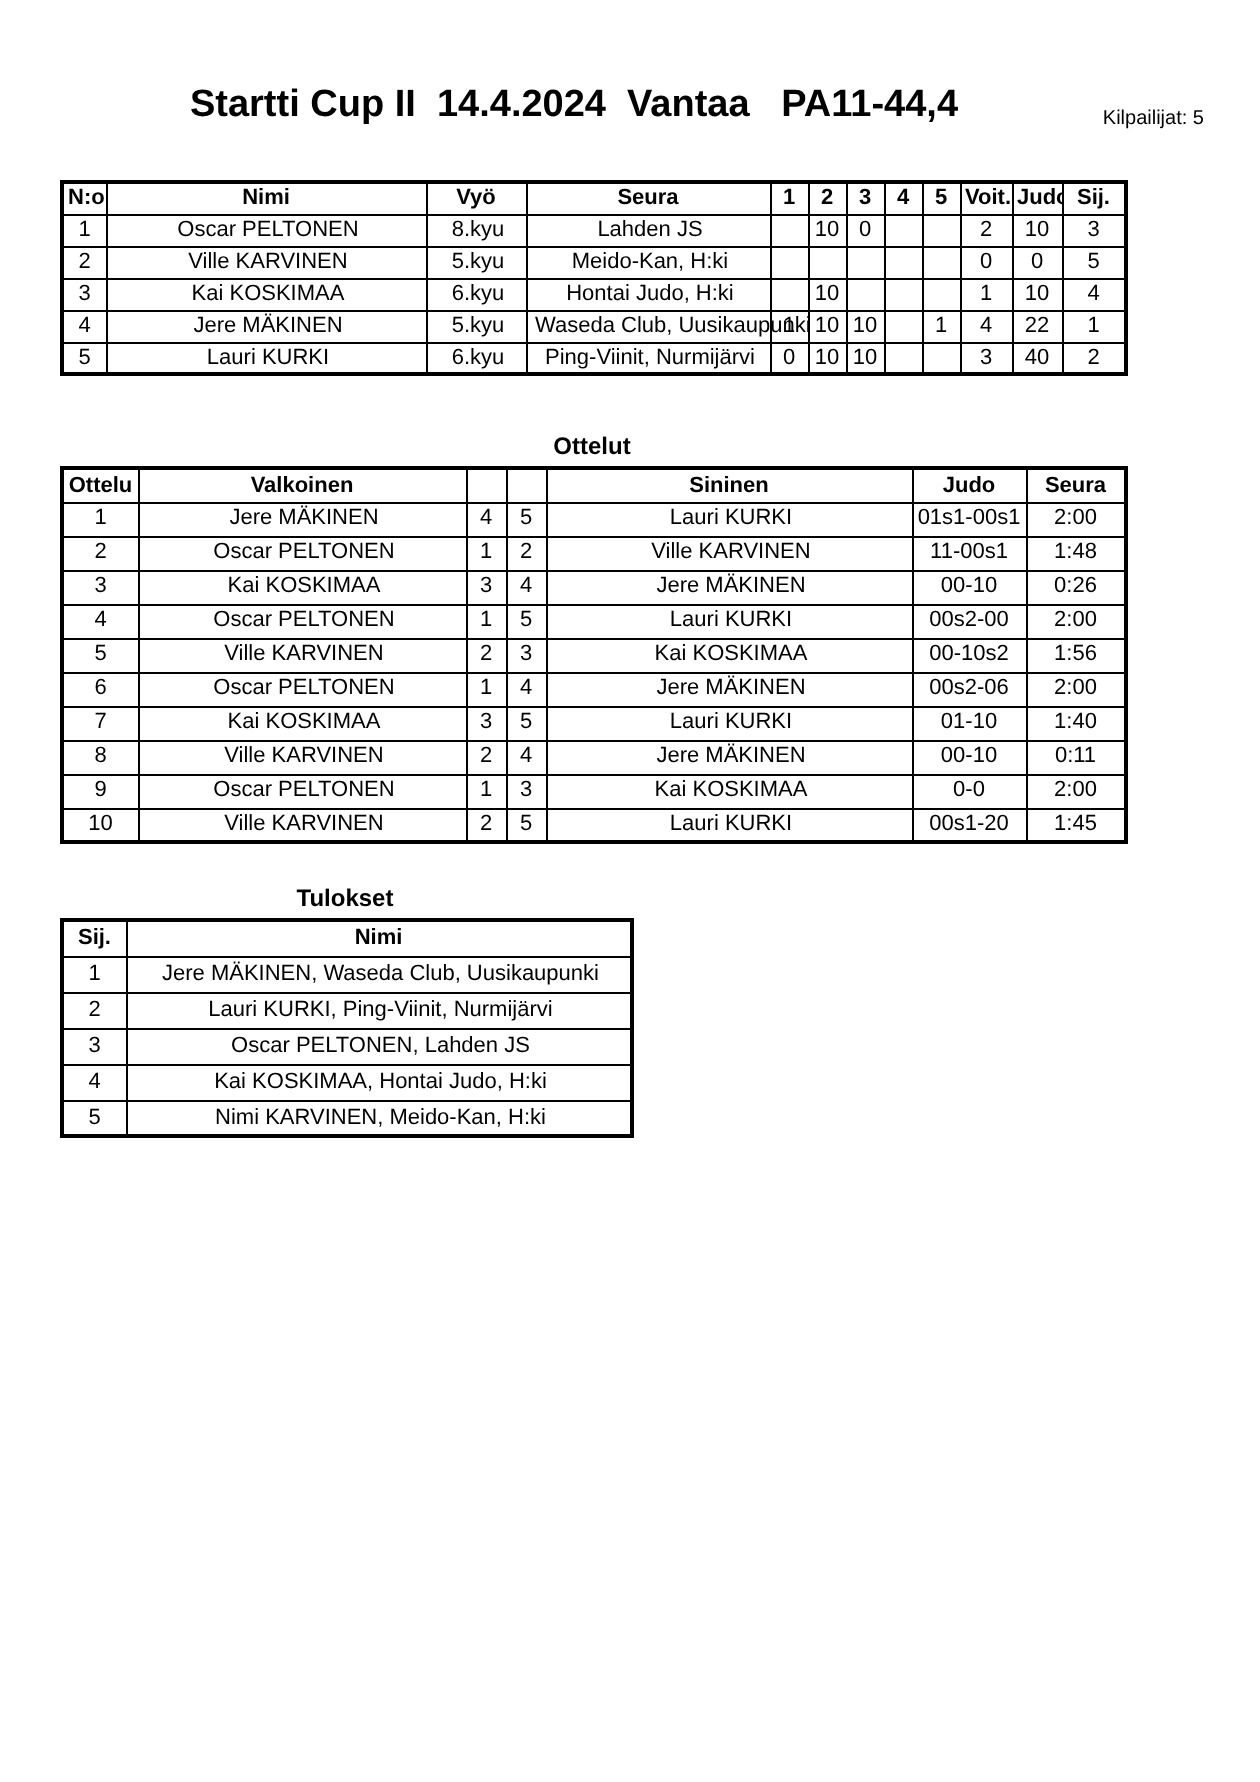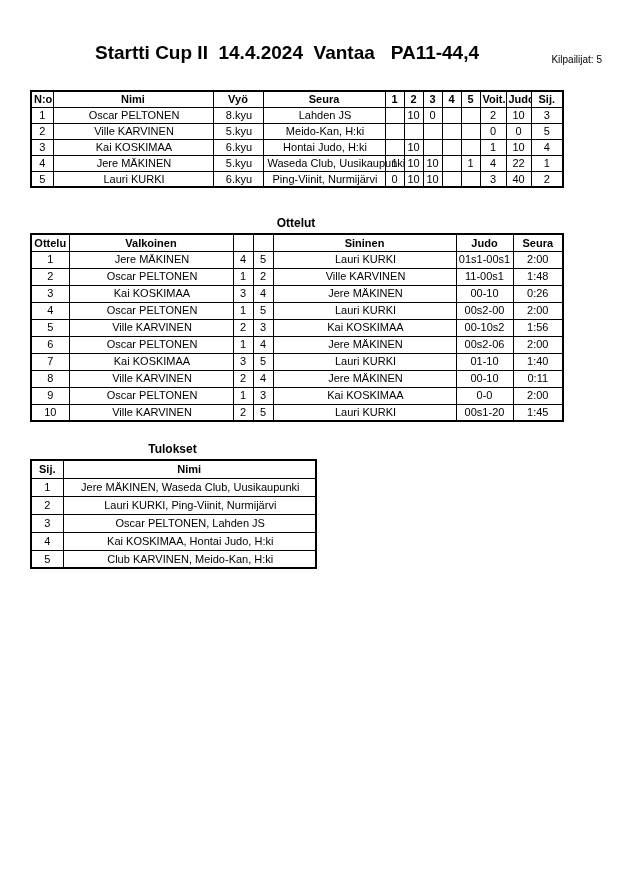--- a/index.html
+++ b/index.html
@@ -294,18 +294,18 @@
         <tr>
           <td class="c">3</td>
           <td class="l">Oscar PELTONEN, Lahden JS</td>
         </tr>
         <tr>
           <td class="c">4</td>
           <td class="l">Kai KOSKIMAA, Hontai Judo, H:ki</td>
         </tr>
         <tr>
           <td class="c">5</td>
-          <td class="l">Club KARVINEN, Meido-Kan, H:ki</td>
+          <td class="l">Nimi KARVINEN, Meido-Kan, H:ki</td>
         </tr>
       </tbody>
   </table>
 
 </div>
 
 </body></html>

